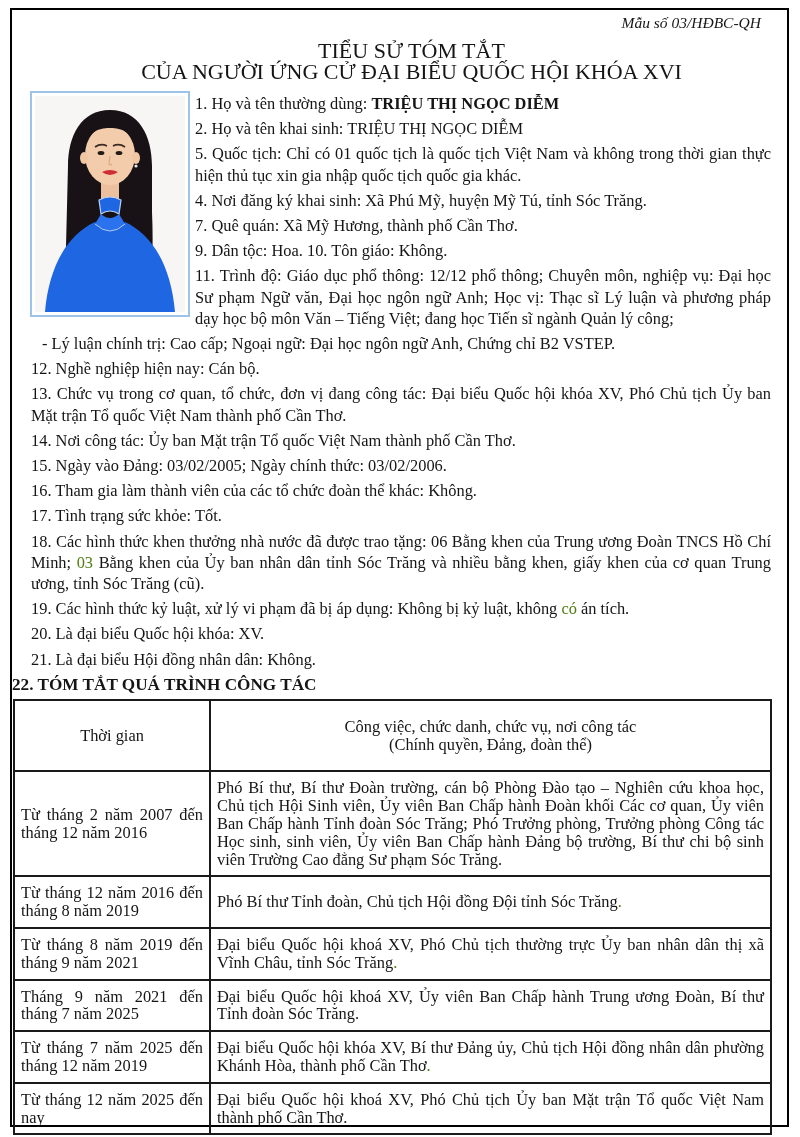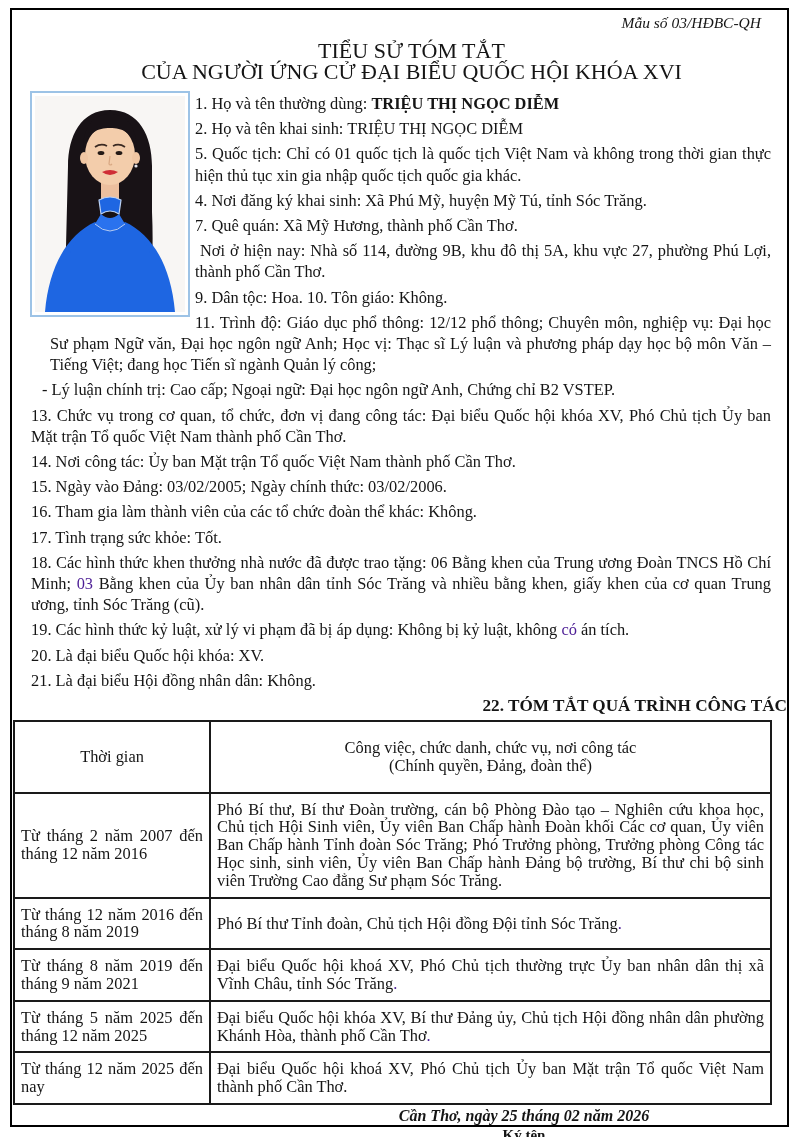--- a/index.html
+++ b/index.html
@@ -44,26 +44,26 @@
     float: left;
     width: 160px; height: 226px;
     box-sizing: border-box;
     border: 2px solid #9dc3e6;
     background: #fff;
     padding: 3px;
     margin: 2px 5px 9px 3px;
   }
   .photo-frame svg { display: block; width: 150px; height: 216px; }
   .bold { font-weight: bold; }
-  .red { color: #4c1d95; }
+  .red { color: #4d7c0f; }
   .p11 { padding-left: 19px; }
   .p11b { padding-left: 11px; }
   .section-heading {
     clear: both;
-    text-align: right;
+    text-align: left;
     font-weight: bold;
     font-size: 17.2px;
     line-height: 22px;
     margin: 2px 0 3px 0;
   }
   table.career {
     border-collapse: collapse;
     table-layout: fixed;
     width: 757px;
     margin-left: 1px;
@@ -141,24 +141,24 @@
         <path d="M66 118 Q75 126 84 118 L90 128 Q75 140 60 128 Z" fill="#2a72ee"></path>
         <path d="M60 128 Q75 142 90 128" stroke="#b8cdf2" stroke-width="1" fill="none"></path>
       </svg>
     </div>
 
     <p><span>1. Họ và tên thường dùng: </span><span class="bold">TRIỆU THỊ NGỌC DIỄM</span></p>
     <p>2. Họ và tên khai sinh: TRIỆU THỊ NGỌC DIỄM</p>
     <p>5. Quốc tịch: Chỉ có 01 quốc tịch là quốc tịch Việt Nam và không trong thời gian thực hiện thủ tục xin gia nhập quốc tịch quốc gia khác.</p>
     <p>4. Nơi đăng ký khai sinh: Xã Phú Mỹ, huyện Mỹ Tú, tỉnh Sóc Trăng.</p>
     <p>7. Quê quán: Xã Mỹ Hương, thành phố Cần Thơ.</p>
-    <p>&nbsp;Nơi ở hiện nay: Nhà số 114, đường 9B, khu đô thị 5A, khu vực 27, phường Phú Lợi, thành phố Cần Thơ.</p>
     <p>9. Dân tộc: Hoa. 10. Tôn giáo: Không.</p>
     <p class="p11">11. Trình độ: Giáo dục phổ thông: 12/12 phổ thông; Chuyên môn, nghiệp vụ: Đại học Sư phạm Ngữ văn, Đại học ngôn ngữ Anh; Học vị: Thạc sĩ Lý luận và phương pháp dạy học bộ môn Văn – Tiếng Việt; đang học Tiến sĩ ngành Quản lý công;</p>
     <p class="p11b">- Lý luận chính trị: Cao cấp; Ngoại ngữ: Đại học ngôn ngữ Anh, Chứng chỉ B2 VSTEP.</p>
+    <p>12. Nghề nghiệp hiện nay: Cán bộ.</p>
     <p>13. Chức vụ trong cơ quan, tổ chức, đơn vị đang công tác: Đại biểu Quốc hội khóa XV, Phó Chủ tịch Ủy ban Mặt trận Tổ quốc Việt Nam thành phố Cần Thơ.</p>
     <p>14. Nơi công tác: Ủy ban Mặt trận Tổ quốc Việt Nam thành phố Cần Thơ.</p>
     <p>15. Ngày vào Đảng: 03/02/2005; Ngày chính thức: 03/02/2006.</p>
     <p>16. Tham gia làm thành viên của các tổ chức đoàn thể khác: Không.</p>
     <p>17. Tình trạng sức khỏe: Tốt.</p>
     <p><span>18. Các hình thức khen thưởng nhà nước đã được trao tặng: 06 Bằng khen của Trung ương Đoàn TNCS Hồ Chí Minh; </span><span class="red">03</span><span> Bằng khen của Ủy ban nhân dân tỉnh Sóc Trăng và nhiều bằng khen, giấy khen của cơ quan Trung ương, tỉnh Sóc Trăng (cũ).</span></p>
     <p><span>19. Các hình thức kỷ luật, xử lý vi phạm đã bị áp dụng: Không bị kỷ luật, không </span><span class="red">có</span><span> án tích.</span></p>
     <p>20. Là đại biểu Quốc hội khóa: XV.</p>
     <p>21. Là đại biểu Hội đồng nhân dân: Không.</p>
   </div>
@@ -184,21 +184,25 @@
       </tr>
       <tr>
         <td>Từ tháng 12 năm 2016 đến tháng 8 năm 2019</td>
         <td><span>Phó Bí thư Tỉnh đoàn, Chủ tịch Hội đồng Đội tỉnh Sóc Trăng</span><span class="red">.</span></td>
       </tr>
       <tr>
         <td>Từ tháng 8 năm 2019 đến tháng 9 năm 2021</td>
         <td><span>Đại biểu Quốc hội khoá XV, Phó Chủ tịch thường trực Ủy ban nhân dân thị xã Vĩnh Châu, tỉnh Sóc Trăng</span><span class="red">.</span></td>
       </tr>
       <tr>
-        <td>Từ tháng 5 năm 2025 đến tháng 12 năm 2025</td>
+        <td>Tháng 9 năm 2021 đến tháng 7 năm 2025</td>
+        <td><span>Đại biểu Quốc hội khoá XV, Ủy viên Ban Chấp hành Trung ương Đoàn, Bí thư Tỉnh đoàn Sóc Trăng.</span><span class="red"></span></td>
+      </tr>
+      <tr>
+        <td>Từ tháng 7 năm 2025 đến tháng 12 năm 2019</td>
         <td><span>Đại biểu Quốc hội khóa XV, Bí thư Đảng ủy, Chủ tịch Hội đồng nhân dân phường Khánh Hòa, thành phố Cần Thơ</span><span class="red">.</span></td>
       </tr>
       <tr>
         <td>Từ tháng 12 năm 2025 đến nay</td>
         <td><span>Đại biểu Quốc hội khoá XV, Phó Chủ tịch Ủy ban Mặt trận Tổ quốc Việt Nam thành phố Cần Thơ.</span><span class="red"></span></td>
       </tr>
     </tbody>
   </table>
 
   <div class="signature">

